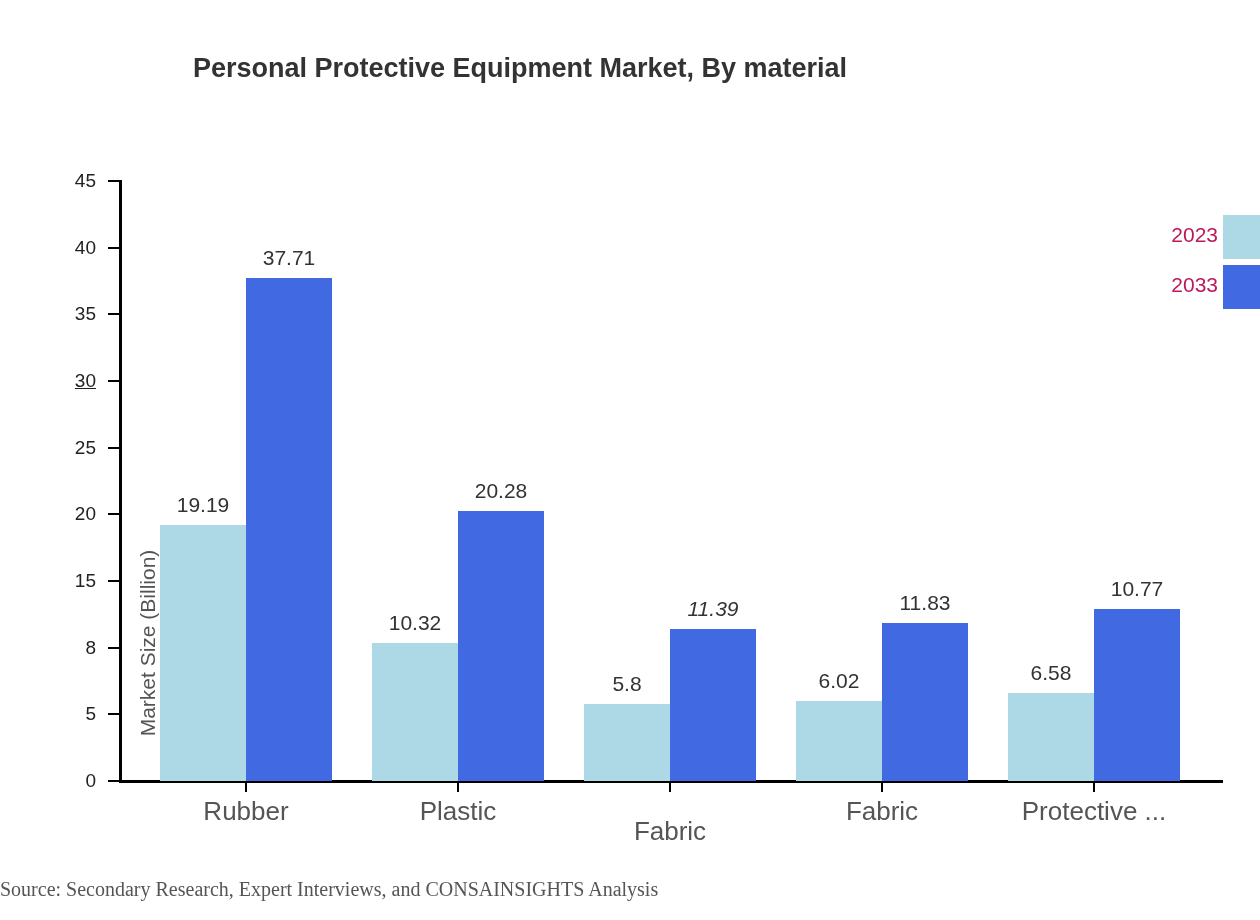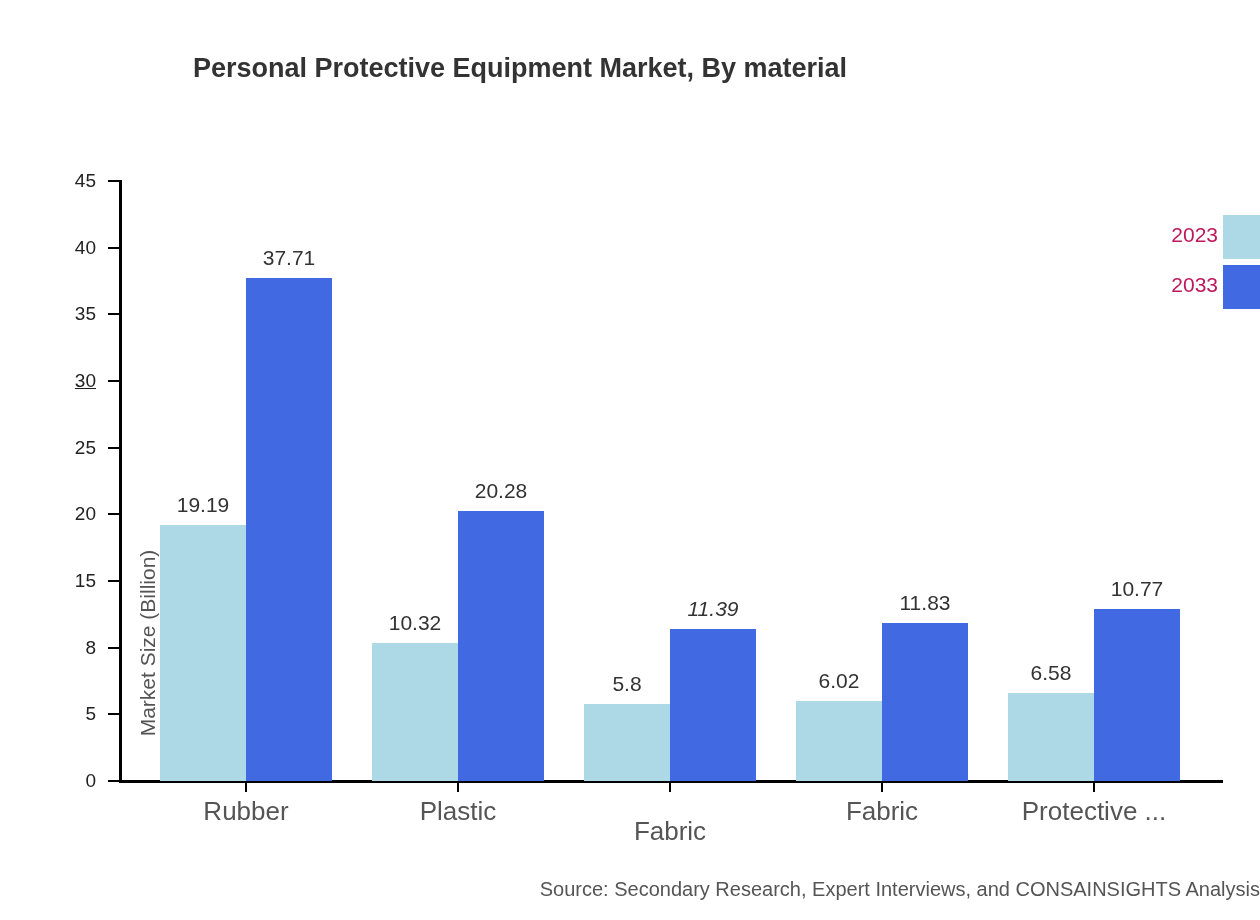--- a/index.html
+++ b/index.html
@@ -161,23 +161,24 @@
     width: 62px;
     height: 44px;
   }
 
   
   .source-note {
     position: absolute;
     left: 0;
     top: 878px;
     width: 1260px;
-    text-align: right;
+    text-align: left;
     font-size: 20px;
     color: #555555;
+    font-family: Liberation Serif, serif;
   }
 </style>
 </head>
 <body>
 
 <div id="chart-root">
 
   <div class="chart-title">
     <span class="t-line">Personal Protective Equipment Market, By material</span>
   </div>

